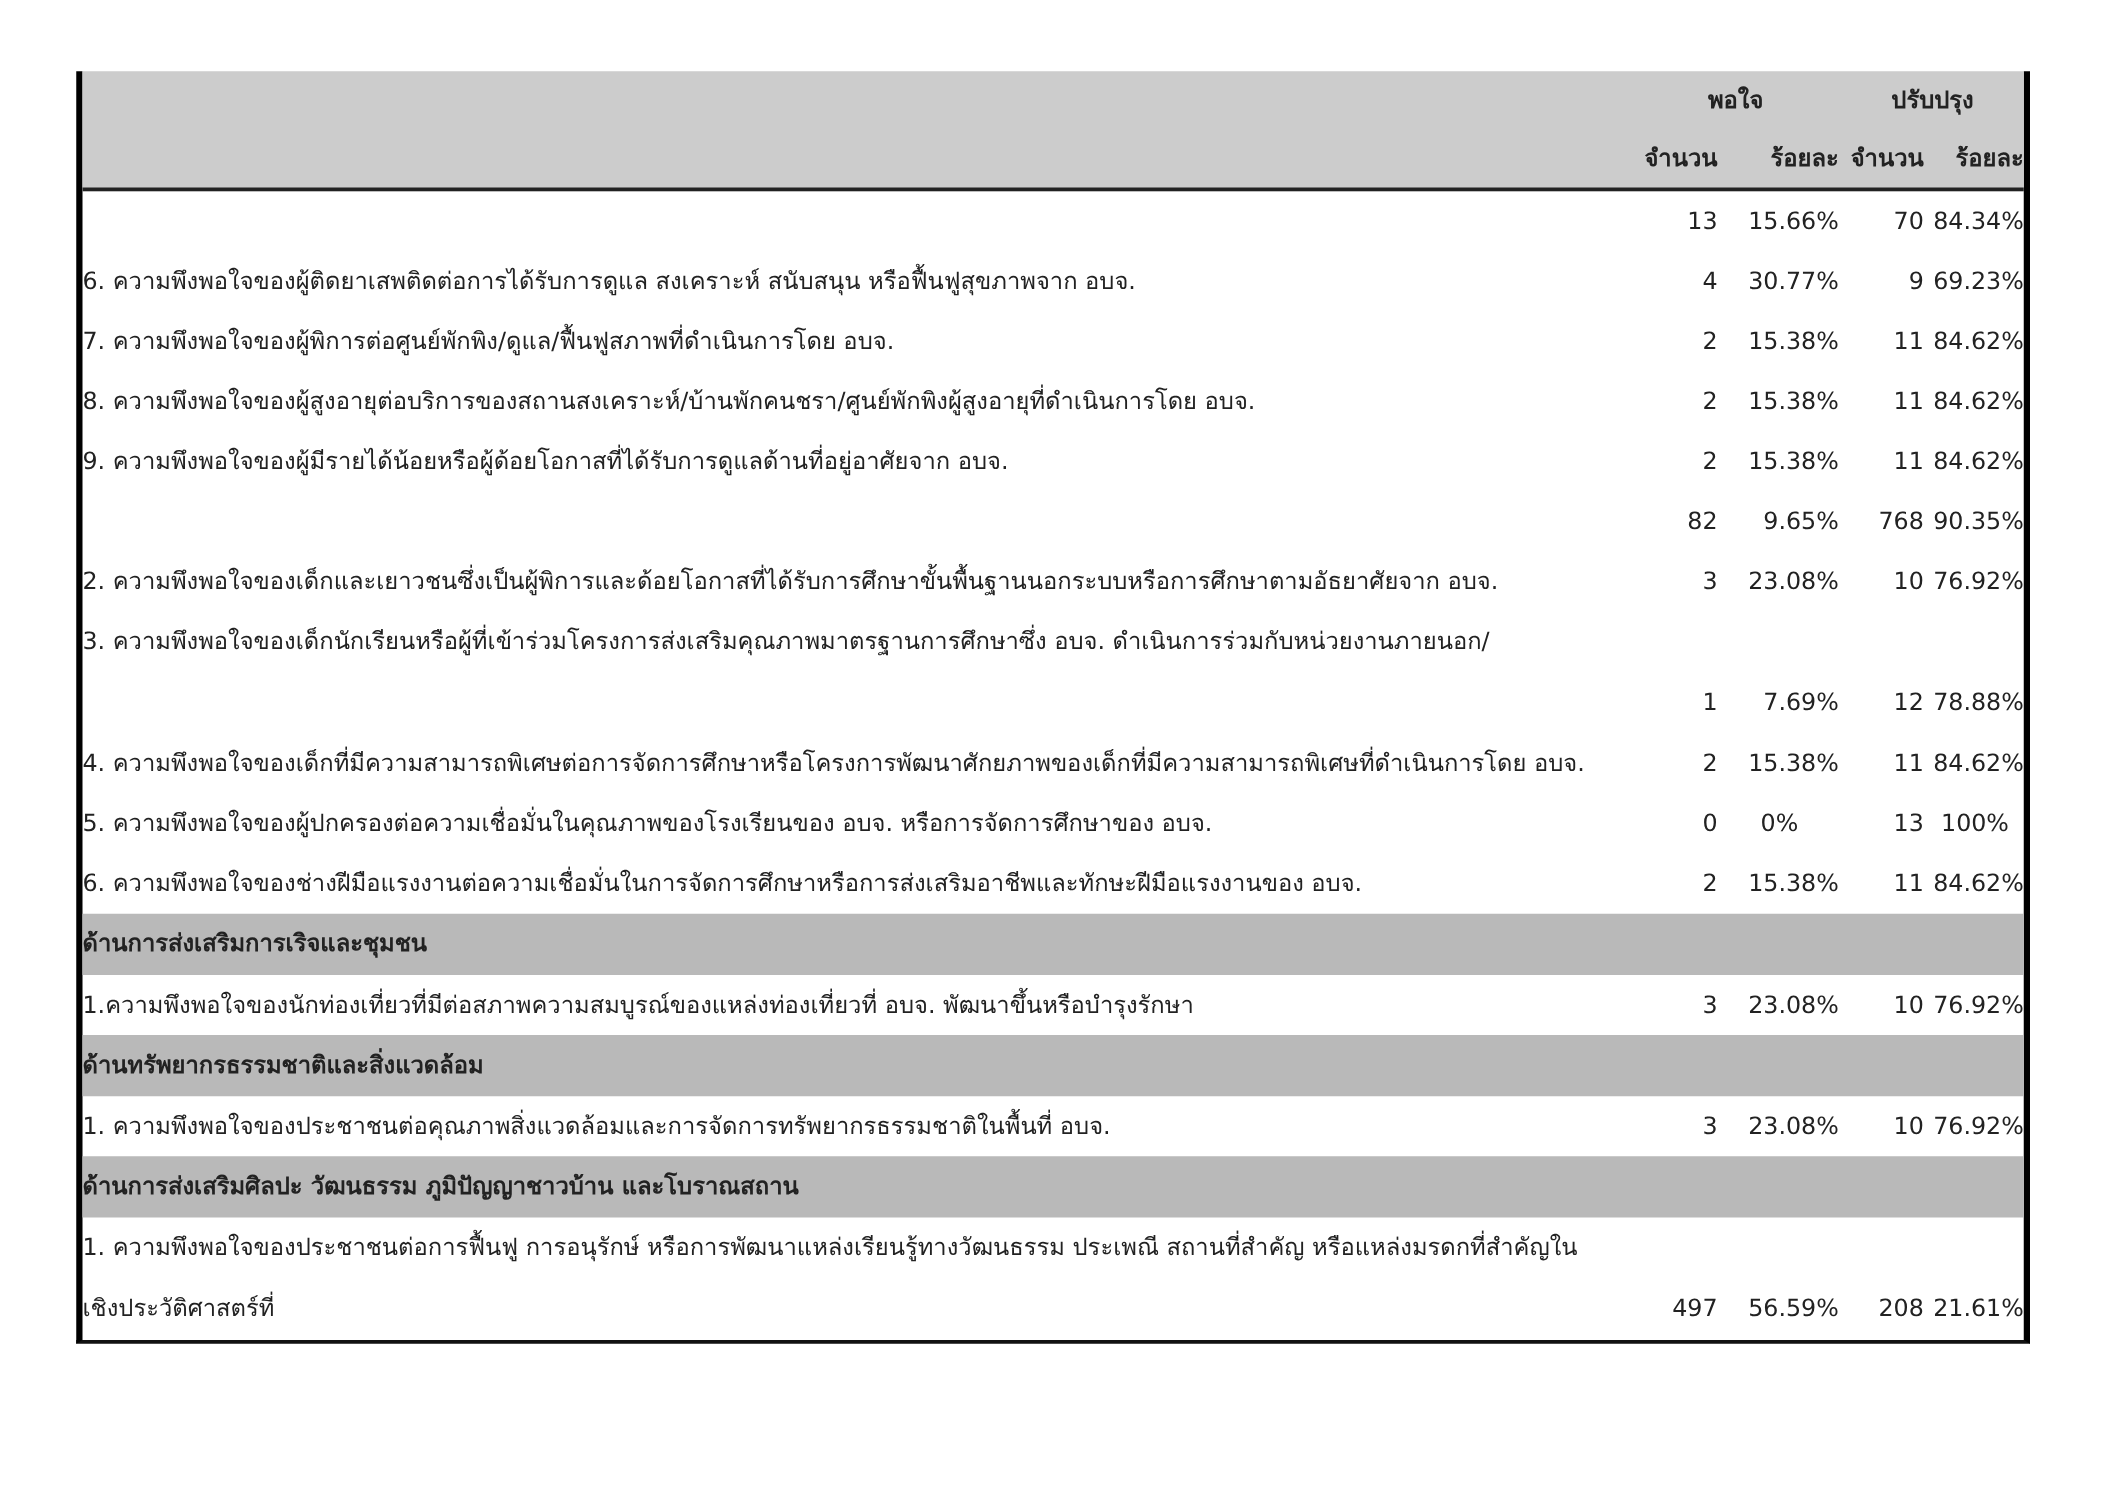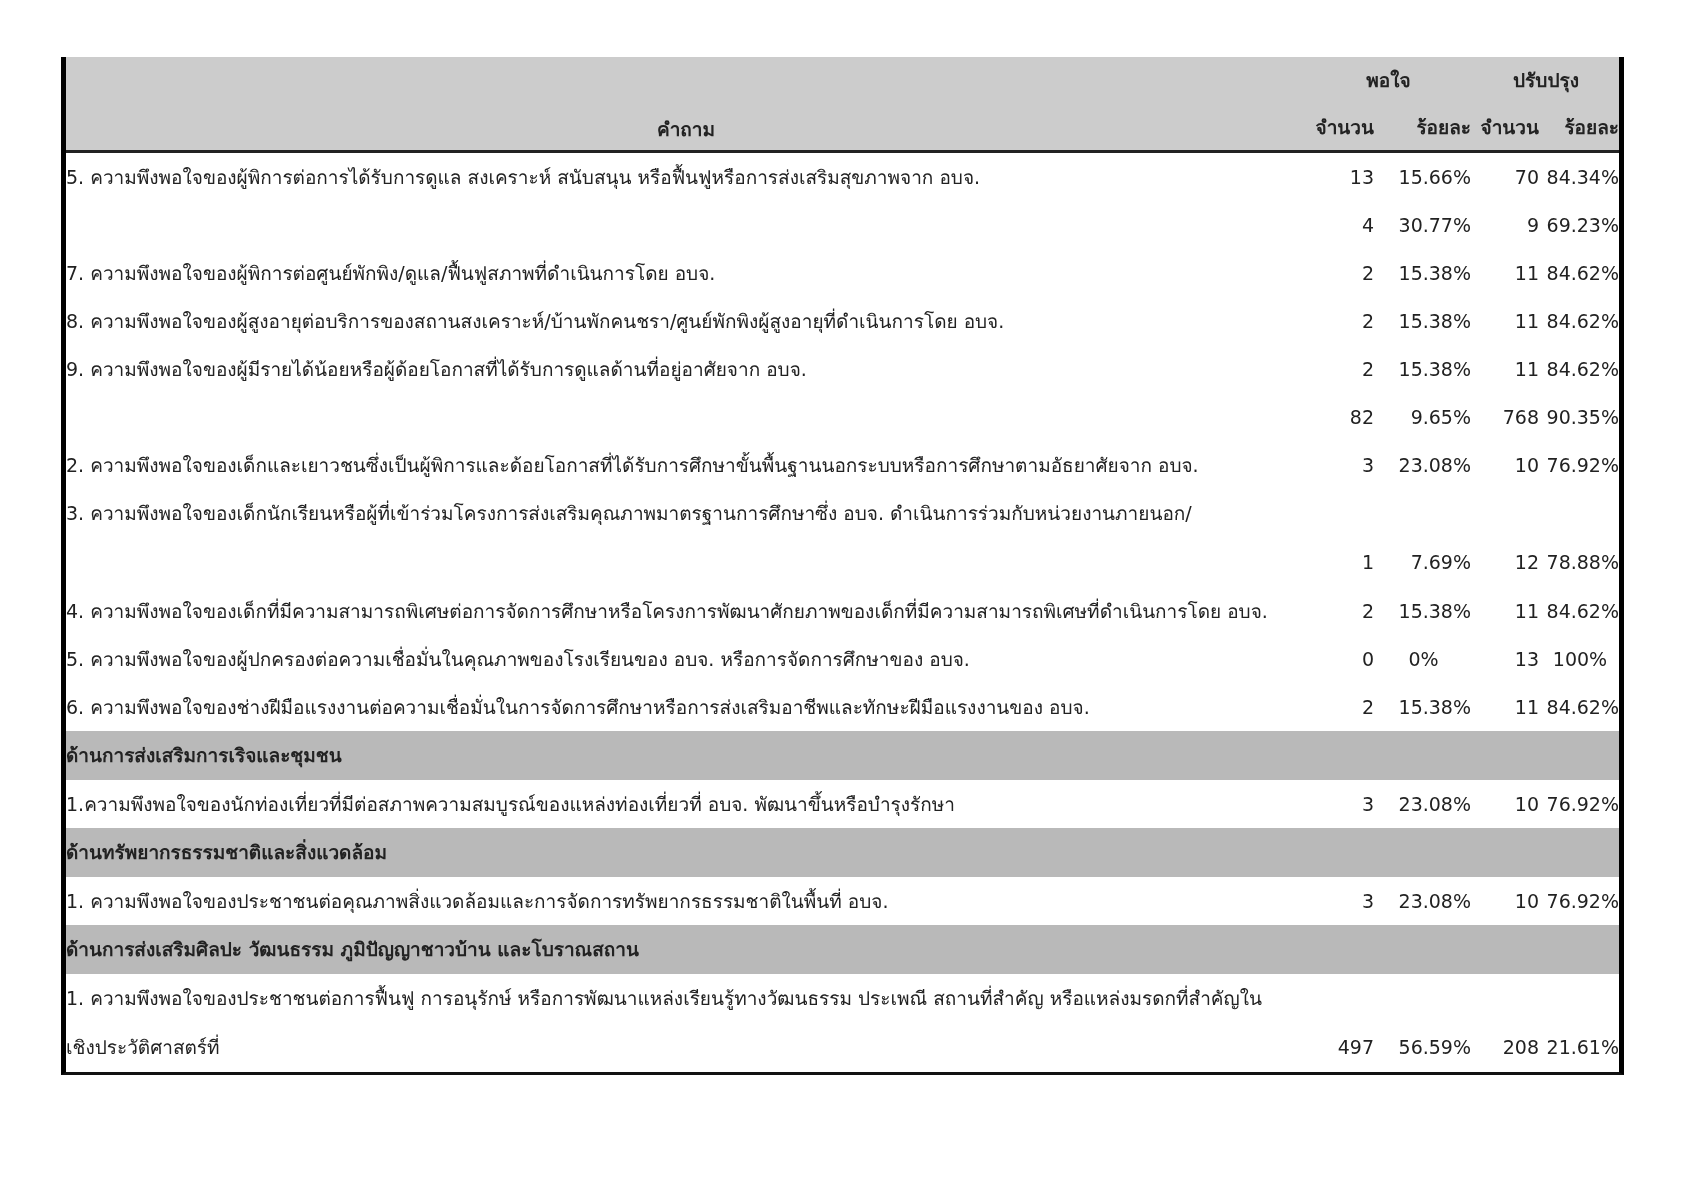--- a/index.html
+++ b/index.html
@@ -25,37 +25,36 @@
   .c2 { left: 1310px; width: 95px; }
   .c3 { left: 1405px; width: 68px; }
   .c4 { left: 1475px; width: 78px; }
   .center { text-align: center; }
 </style>
 </head>
 <body>
 
 <div class="tbl">
   <div class="hdr">
-    <div class="q">คำถาม</div>
     <div class="grp" style="left:1240px;width:165px;">พอใจ</div>
     <div class="grp" style="left:1405px;width:150px;">ปรับปรุง</div>
     <div class="sub c1">จำนวน</div>
     <div class="sub c2">ร้อยละ</div>
     <div class="sub c3">จำนวน</div>
     <div class="sub c4">ร้อยละ</div>
   </div>
   <div id="rows">
       <div class="row">
-        <div class="q">5. ความพึงพอใจของผู้พิการต่อการได้รับการดูแล สงเคราะห์ สนับสนุน หรือฟื้นฟูหรือการส่งเสริมสุขภาพจาก อบจ.</div>
         <div class="num c1">13</div>
         <div class="num c2">15.66%</div>
         <div class="num c3">70</div>
         <div class="num c4">84.34%</div>
       </div>
       <div class="row">
+        <div class="q">6. ความพึงพอใจของผู้ติดยาเสพติดต่อการได้รับการดูแล สงเคราะห์ สนับสนุน หรือฟื้นฟูสุขภาพจาก อบจ.</div>
         <div class="num c1">4</div>
         <div class="num c2">30.77%</div>
         <div class="num c3">9</div>
         <div class="num c4">69.23%</div>
       </div>
       <div class="row">
         <div class="q">7. ความพึงพอใจของผู้พิการต่อศูนย์พักพิง/ดูแล/ฟื้นฟูสภาพที่ดำเนินการโดย อบจ.</div>
         <div class="num c1">2</div>
         <div class="num c2">15.38%</div>
         <div class="num c3">11</div>

